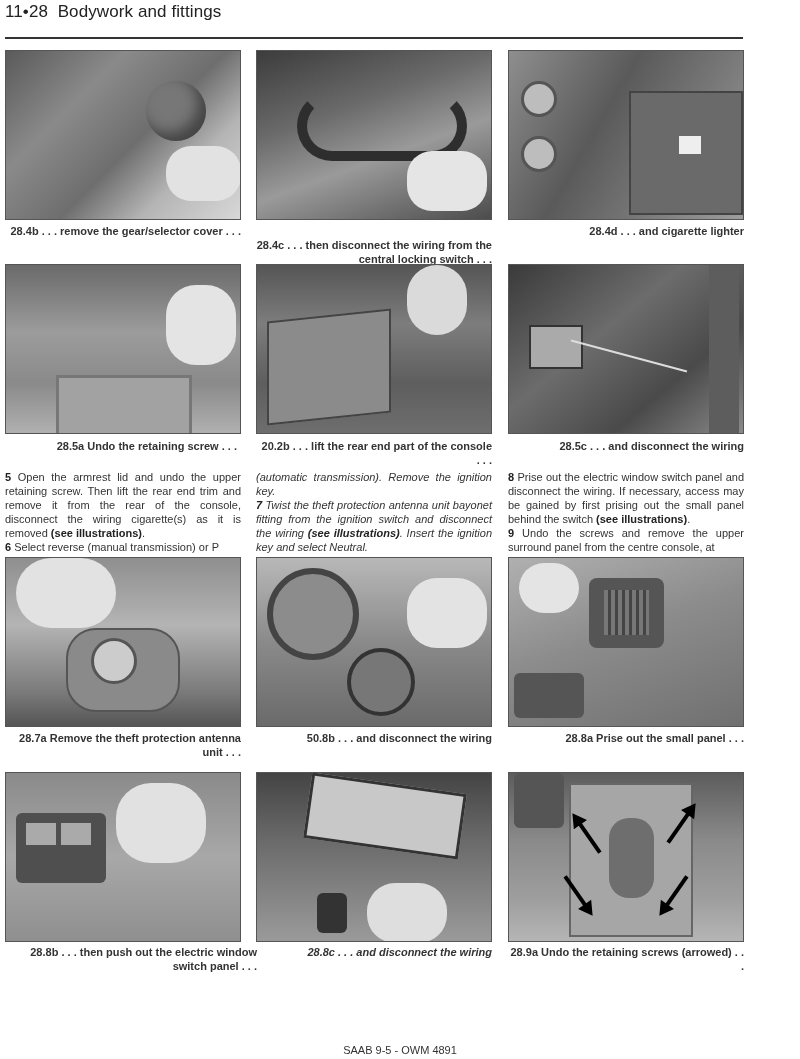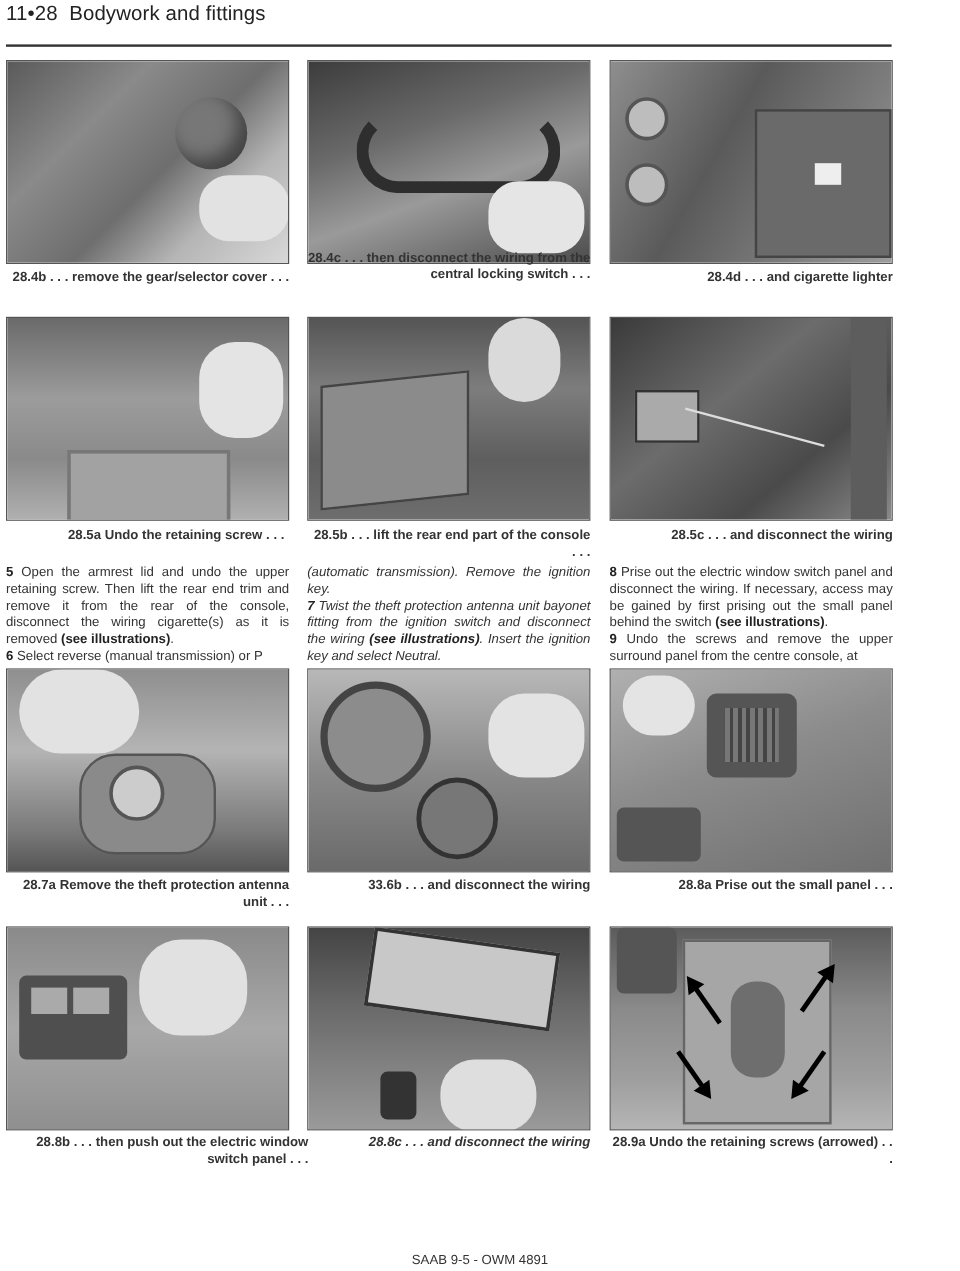--- a/index.html
+++ b/index.html
@@ -31,21 +31,21 @@
   <div style="position:absolute;left:140px;top:30px;width:60px;height:60px;border-radius:50%;background:#777;box-shadow:inset -8px -8px 14px #444;"></div>
   <div style="position:absolute;left:160px;top:95px;width:75px;height:55px;border-radius:25px;background:#e2e2e2;"></div>
 </div>
 <div class="caption" style="left:5px;top:224px;">28.4b  . . . remove the gear/selector cover . . .</div>
 
 <div class="photo" style="left:256px;top:50px;">
   <div class="bg" style="background:linear-gradient(160deg,#3c3c3c 0%,#6a6a6a 35%,#9a9a9a 60%,#4c4c4c 100%);"></div>
   <div style="position:absolute;left:40px;top:40px;width:150px;height:50px;border-radius:40px;border:10px solid #2e2e2e;border-top-color:transparent;"></div>
   <div style="position:absolute;left:150px;top:100px;width:80px;height:60px;border-radius:25px;background:#e5e5e5;"></div>
 </div>
-<div class="caption" style="left:256px;top:208px;">28.4c  . . . then disconnect the wiring from the central locking switch . . .</div>
+<div class="caption" style="left:256px;top:238px;">28.4c  . . . then disconnect the wiring from the central locking switch . . .</div>
 
 <div class="photo" style="left:508px;top:50px;">
   <div class="bg" style="background:linear-gradient(120deg,#8e8e8e 0%,#5a5a5a 40%,#7a7a7a 70%,#9d9d9d 100%);"></div>
   <div style="position:absolute;left:12px;top:30px;width:30px;height:30px;border-radius:50%;background:#bdbdbd;border:3px solid #555;"></div>
   <div style="position:absolute;left:12px;top:85px;width:30px;height:30px;border-radius:50%;background:#bdbdbd;border:3px solid #555;"></div>
   <div style="position:absolute;left:120px;top:40px;width:110px;height:120px;background:#6a6a6a;border:2px solid #444;"></div>
   <div style="position:absolute;left:170px;top:85px;width:22px;height:18px;background:#eee;"></div>
 </div>
 <div class="caption" style="left:508px;top:224px;">28.4d  . . . and cigarette lighter</div>
 
@@ -54,21 +54,21 @@
   <div style="position:absolute;left:50px;top:110px;width:130px;height:55px;border:3px solid #777;background:#a2a2a2;"></div>
   <div style="position:absolute;left:160px;top:20px;width:70px;height:80px;border-radius:30px;background:#e4e4e4;"></div>
 </div>
 <div class="caption" style="left:1px;top:439px;">28.5a  Undo the retaining screw . . .</div>
 
 <div class="photo" style="left:256px;top:264px;">
   <div class="bg" style="background:linear-gradient(180deg,#555 0%,#7d7d7d 35%,#5e5e5e 70%,#6e6e6e 100%);"></div>
   <div style="position:absolute;left:10px;top:50px;width:120px;height:100px;background:#8b8b8b;border:2px solid #444;transform:skewY(-6deg);"></div>
   <div style="position:absolute;left:150px;top:0;width:60px;height:70px;border-radius:30px;background:#dadada;"></div>
 </div>
-<div class="caption" style="left:256px;top:439px;">28.5b  . . . lift the rear end part of the console . . .</div>
+<div class="caption" style="left:256px;top:439px;">20.2b  . . . lift the rear end part of the console . . .</div>
 
 <div class="photo" style="left:508px;top:264px;">
   <div class="bg" style="background:linear-gradient(140deg,#3a3a3a 0%,#6c6c6c 40%,#4a4a4a 70%,#8a8a8a 100%);"></div>
   <div style="position:absolute;left:20px;top:60px;width:50px;height:40px;background:#aaa;border:2px solid #333;"></div>
   <div style="position:absolute;left:60px;top:90px;width:120px;height:2px;background:#ddd;transform:rotate(15deg);"></div>
   <div style="position:absolute;left:200px;top:0;width:30px;height:170px;background:#5d5d5d;"></div>
 </div>
 <div class="caption" style="left:508px;top:439px;">28.5c  . . . and disconnect the wiring</div>
 
 <div class="textcol" style="left:5px;">
@@ -91,21 +91,21 @@
   <div style="position:absolute;left:10px;top:0;width:100px;height:70px;border-radius:35px;background:#e2e2e2;"></div>
 </div>
 <div class="caption" style="left:5px;top:731px;">28.7a  Remove the theft protection antenna unit . . .</div>
 
 <div class="photo" style="left:256px;top:557px;">
   <div class="bg" style="background:linear-gradient(180deg,#b8b8b8 0%,#8a8a8a 50%,#6a6a6a 100%);"></div>
   <div style="position:absolute;left:10px;top:10px;width:80px;height:80px;border-radius:50%;background:#8c8c8c;border:6px solid #444;"></div>
   <div style="position:absolute;left:90px;top:90px;width:60px;height:60px;border-radius:50%;background:#777;border:4px solid #333;"></div>
   <div style="position:absolute;left:150px;top:20px;width:80px;height:70px;border-radius:30px;background:#e3e3e3;"></div>
 </div>
-<div class="caption" style="left:256px;top:731px;">33.6b  . . . and disconnect the wiring</div>
+<div class="caption" style="left:256px;top:731px;">50.8b  . . . and disconnect the wiring</div>
 
 <div class="photo" style="left:508px;top:557px;">
   <div class="bg" style="background:linear-gradient(160deg,#b0b0b0 0%,#8c8c8c 45%,#707070 100%);"></div>
   <div style="position:absolute;left:80px;top:20px;width:75px;height:70px;background:#555;border-radius:8px;"></div>
   <div style="position:absolute;left:95px;top:32px;width:45px;height:45px;background:repeating-linear-gradient(90deg,#777 0 4px,#444 4px 7px);"></div>
   <div style="position:absolute;left:5px;top:115px;width:70px;height:45px;background:#555;border-radius:6px;"></div>
   <div style="position:absolute;left:10px;top:5px;width:60px;height:50px;border-radius:25px;background:#e4e4e4;"></div>
 </div>
 <div class="caption" style="left:508px;top:731px;">28.8a  Prise out the small panel . . .</div>
 

